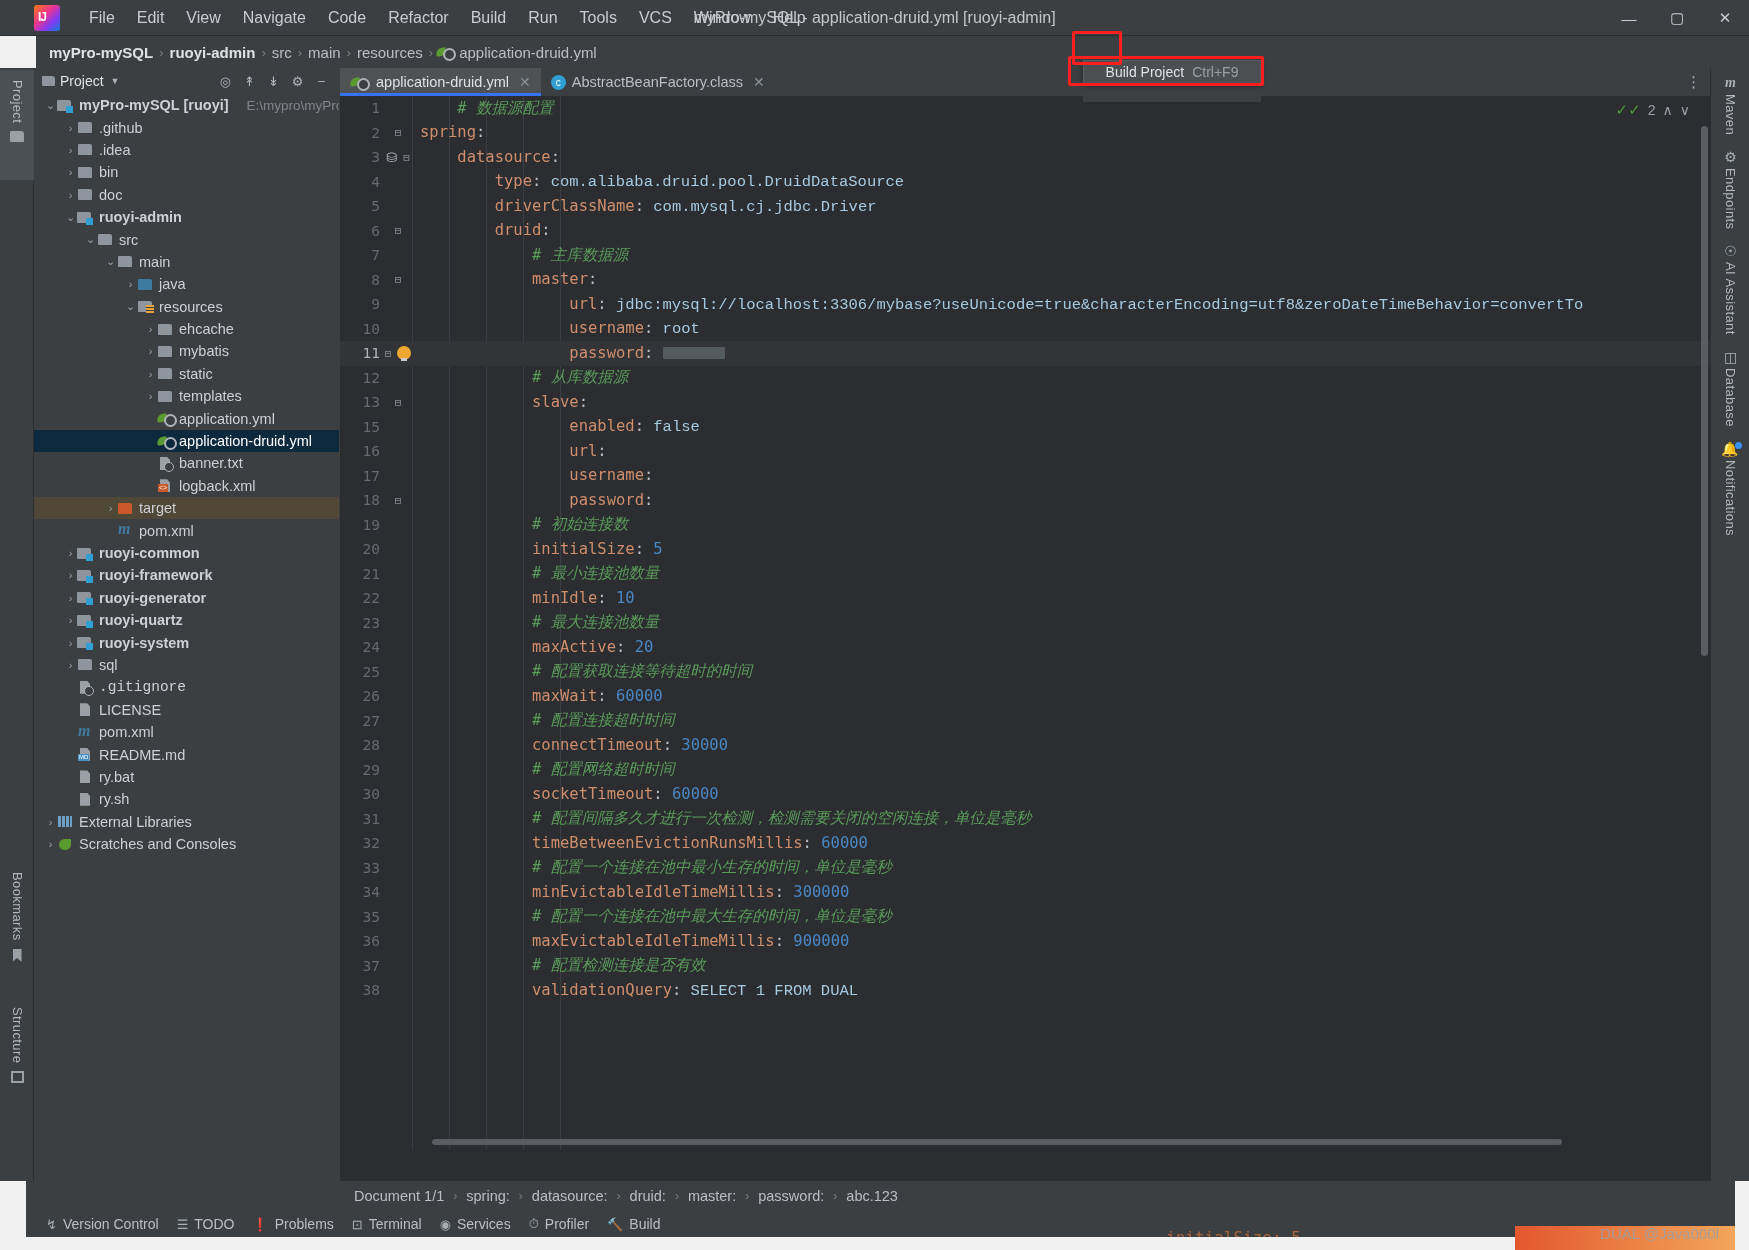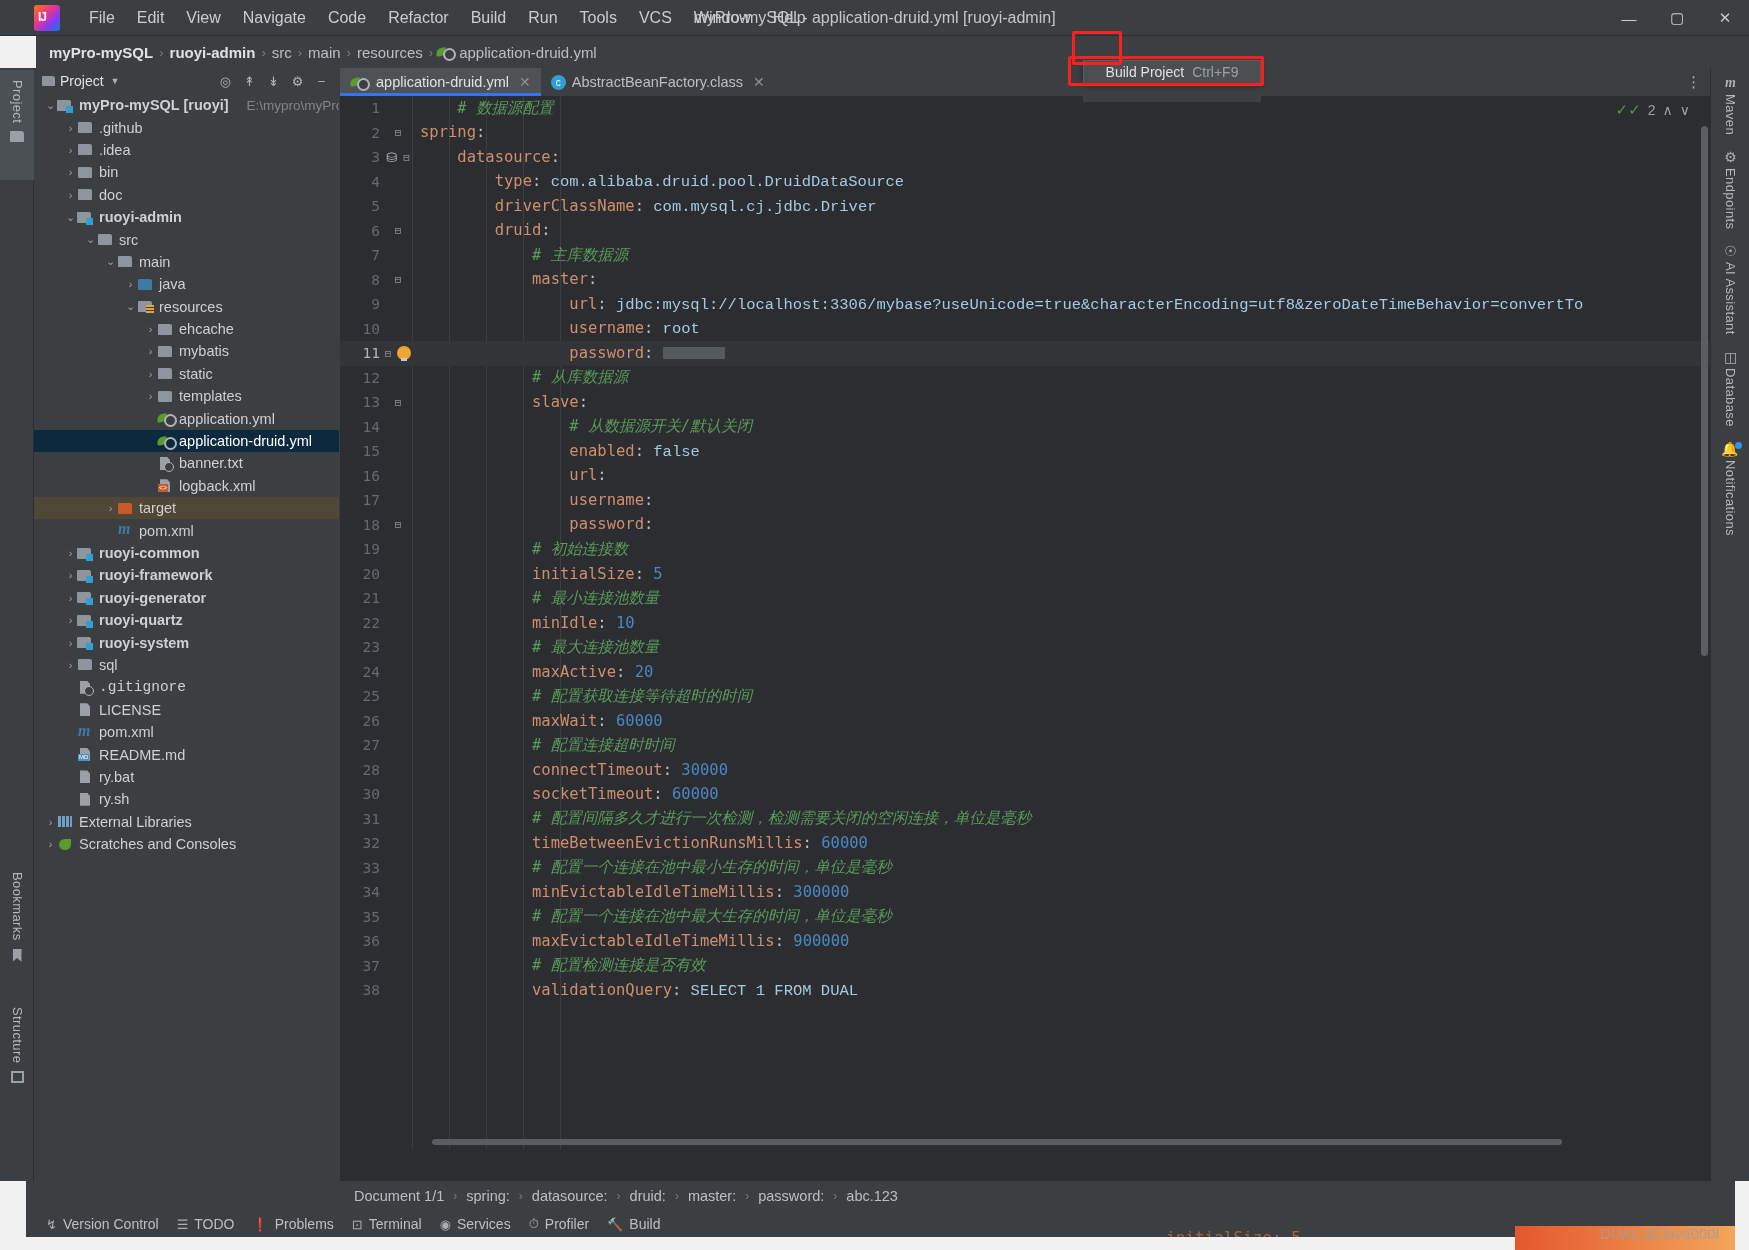--- a/index.html
+++ b/index.html
@@ -640,25 +640,20 @@
             <span class="ctext"><span class="k-plain">            </span><span class="k-com"># 从库数据源</span></span>
           </div>
           <div class="cline">
             <span class="lnum">13</span>
             <span class="gut-icons">
               <span class="fold">⊟</span>
             </span>
             <span class="ctext">            <span class="k-key">slave</span><span class="k-plain">:</span><span class="k-val"></span></span>
           </div>
           <div class="cline">
-            <span class="lnum">14</span>
-            <span class="gut-icons"></span>
-            <span class="ctext"><span class="k-plain">                </span><span class="k-com"># 从数据源开关/默认关闭</span></span>
-          </div>
-          <div class="cline">
             <span class="lnum">15</span>
             <span class="gut-icons"></span>
             <span class="ctext">                <span class="k-key">enabled</span><span class="k-plain">:</span><span class="k-val"> false</span></span>
           </div>
           <div class="cline">
             <span class="lnum">16</span>
             <span class="gut-icons"></span>
             <span class="ctext">                <span class="k-key">url</span><span class="k-plain">:</span><span class="k-val"></span></span>
           </div>
           <div class="cline">
@@ -715,20 +710,25 @@
           </div>
           <div class="cline">
             <span class="lnum">27</span>
             <span class="gut-icons"></span>
             <span class="ctext"><span class="k-plain">            </span><span class="k-com"># 配置连接超时时间</span></span>
           </div>
           <div class="cline">
             <span class="lnum">28</span>
             <span class="gut-icons"></span>
             <span class="ctext">            <span class="k-key">connectTimeout</span><span class="k-plain">:</span><span class="k-num"> 30000</span></span>
+          </div>
+          <div class="cline">
+            <span class="lnum">29</span>
+            <span class="gut-icons"></span>
+            <span class="ctext"><span class="k-plain">            </span><span class="k-com"># 配置网络超时时间</span></span>
           </div>
           <div class="cline">
             <span class="lnum">30</span>
             <span class="gut-icons"></span>
             <span class="ctext">            <span class="k-key">socketTimeout</span><span class="k-plain">:</span><span class="k-num"> 60000</span></span>
           </div>
           <div class="cline">
             <span class="lnum">31</span>
             <span class="gut-icons"></span>
             <span class="ctext"><span class="k-plain">            </span><span class="k-com"># 配置间隔多久才进行一次检测，检测需要关闭的空闲连接，单位是毫秒</span></span>

